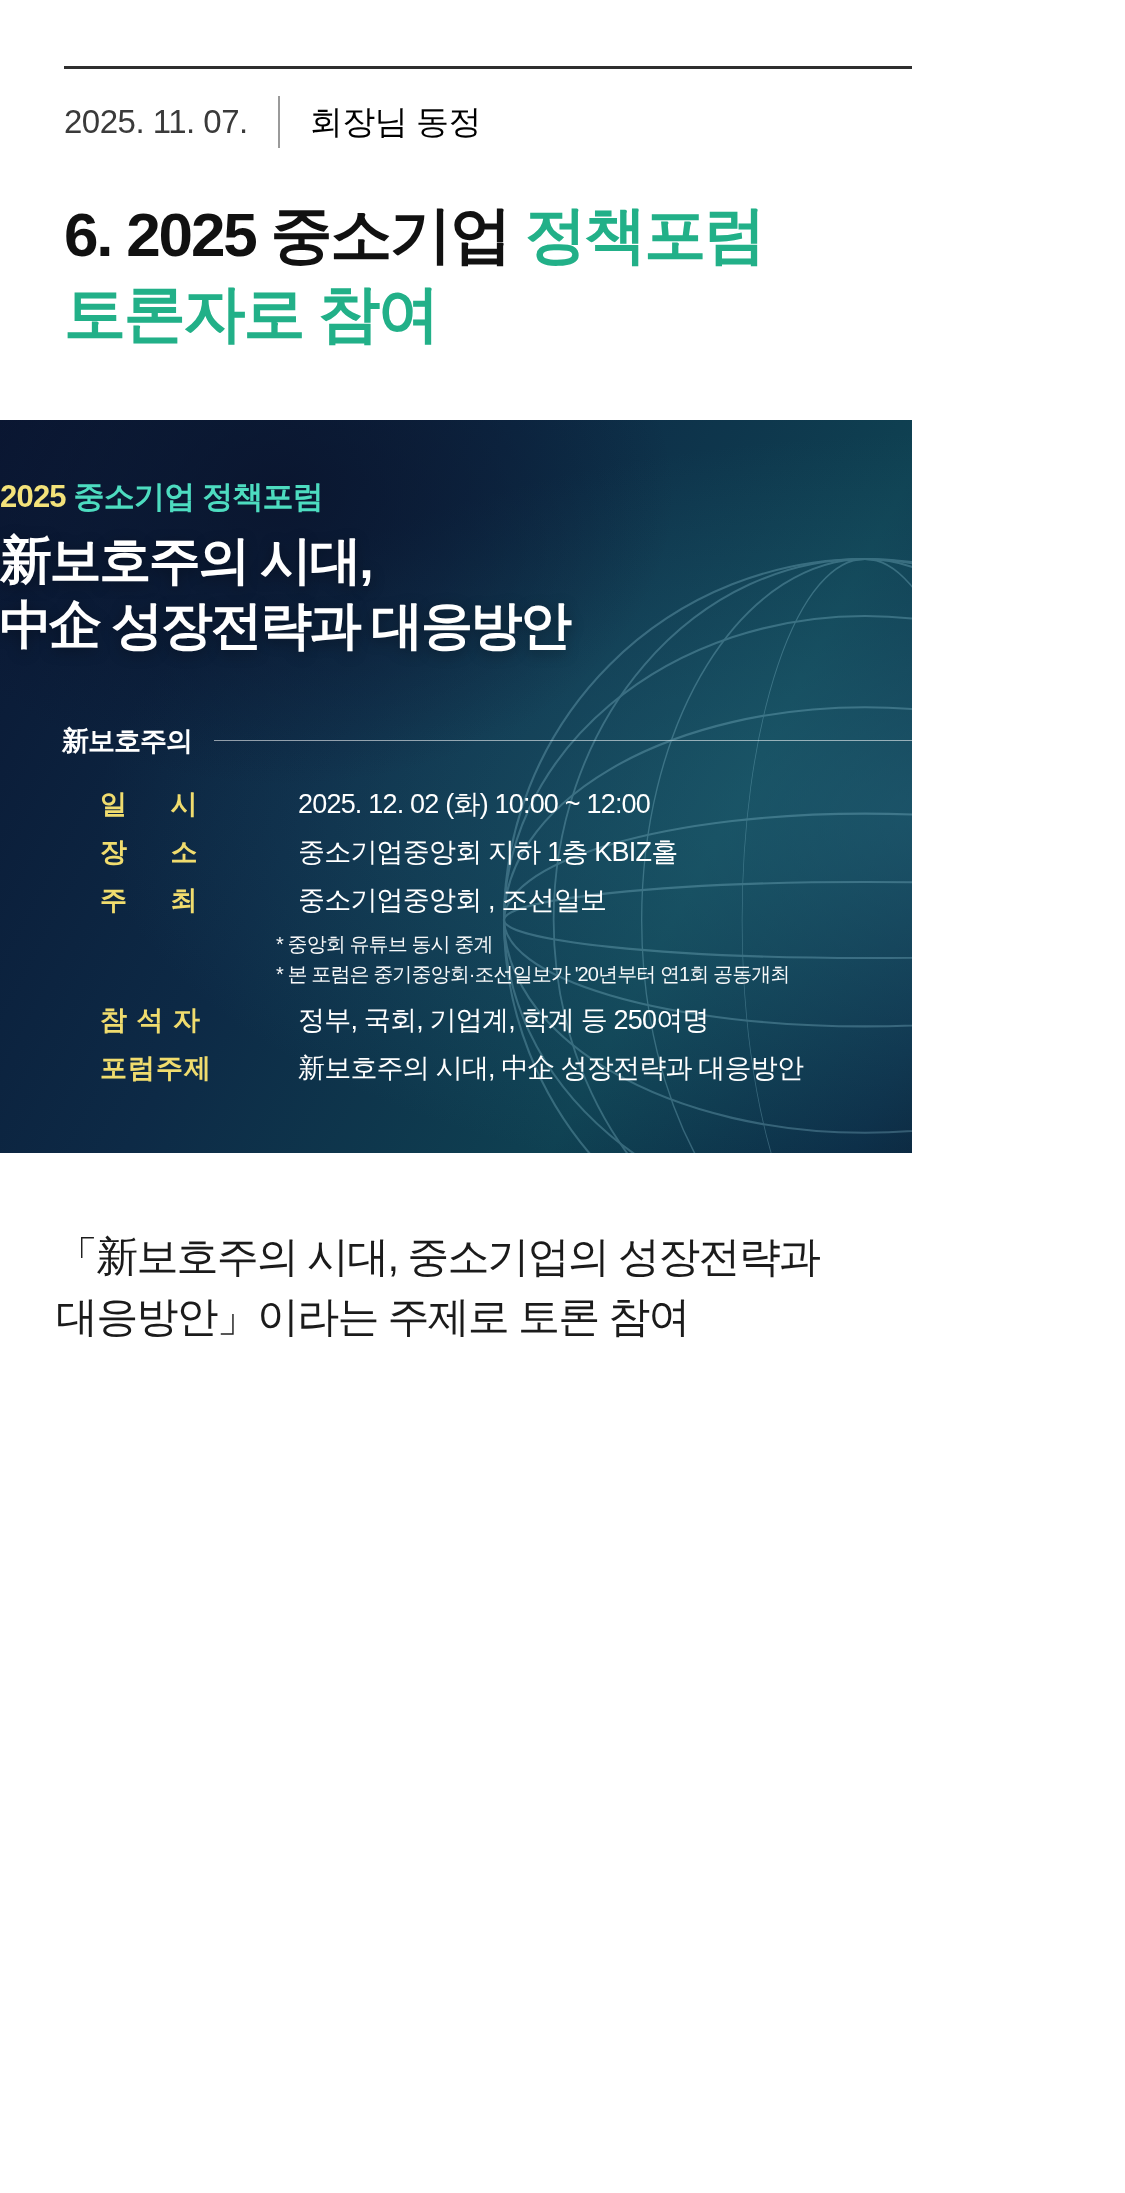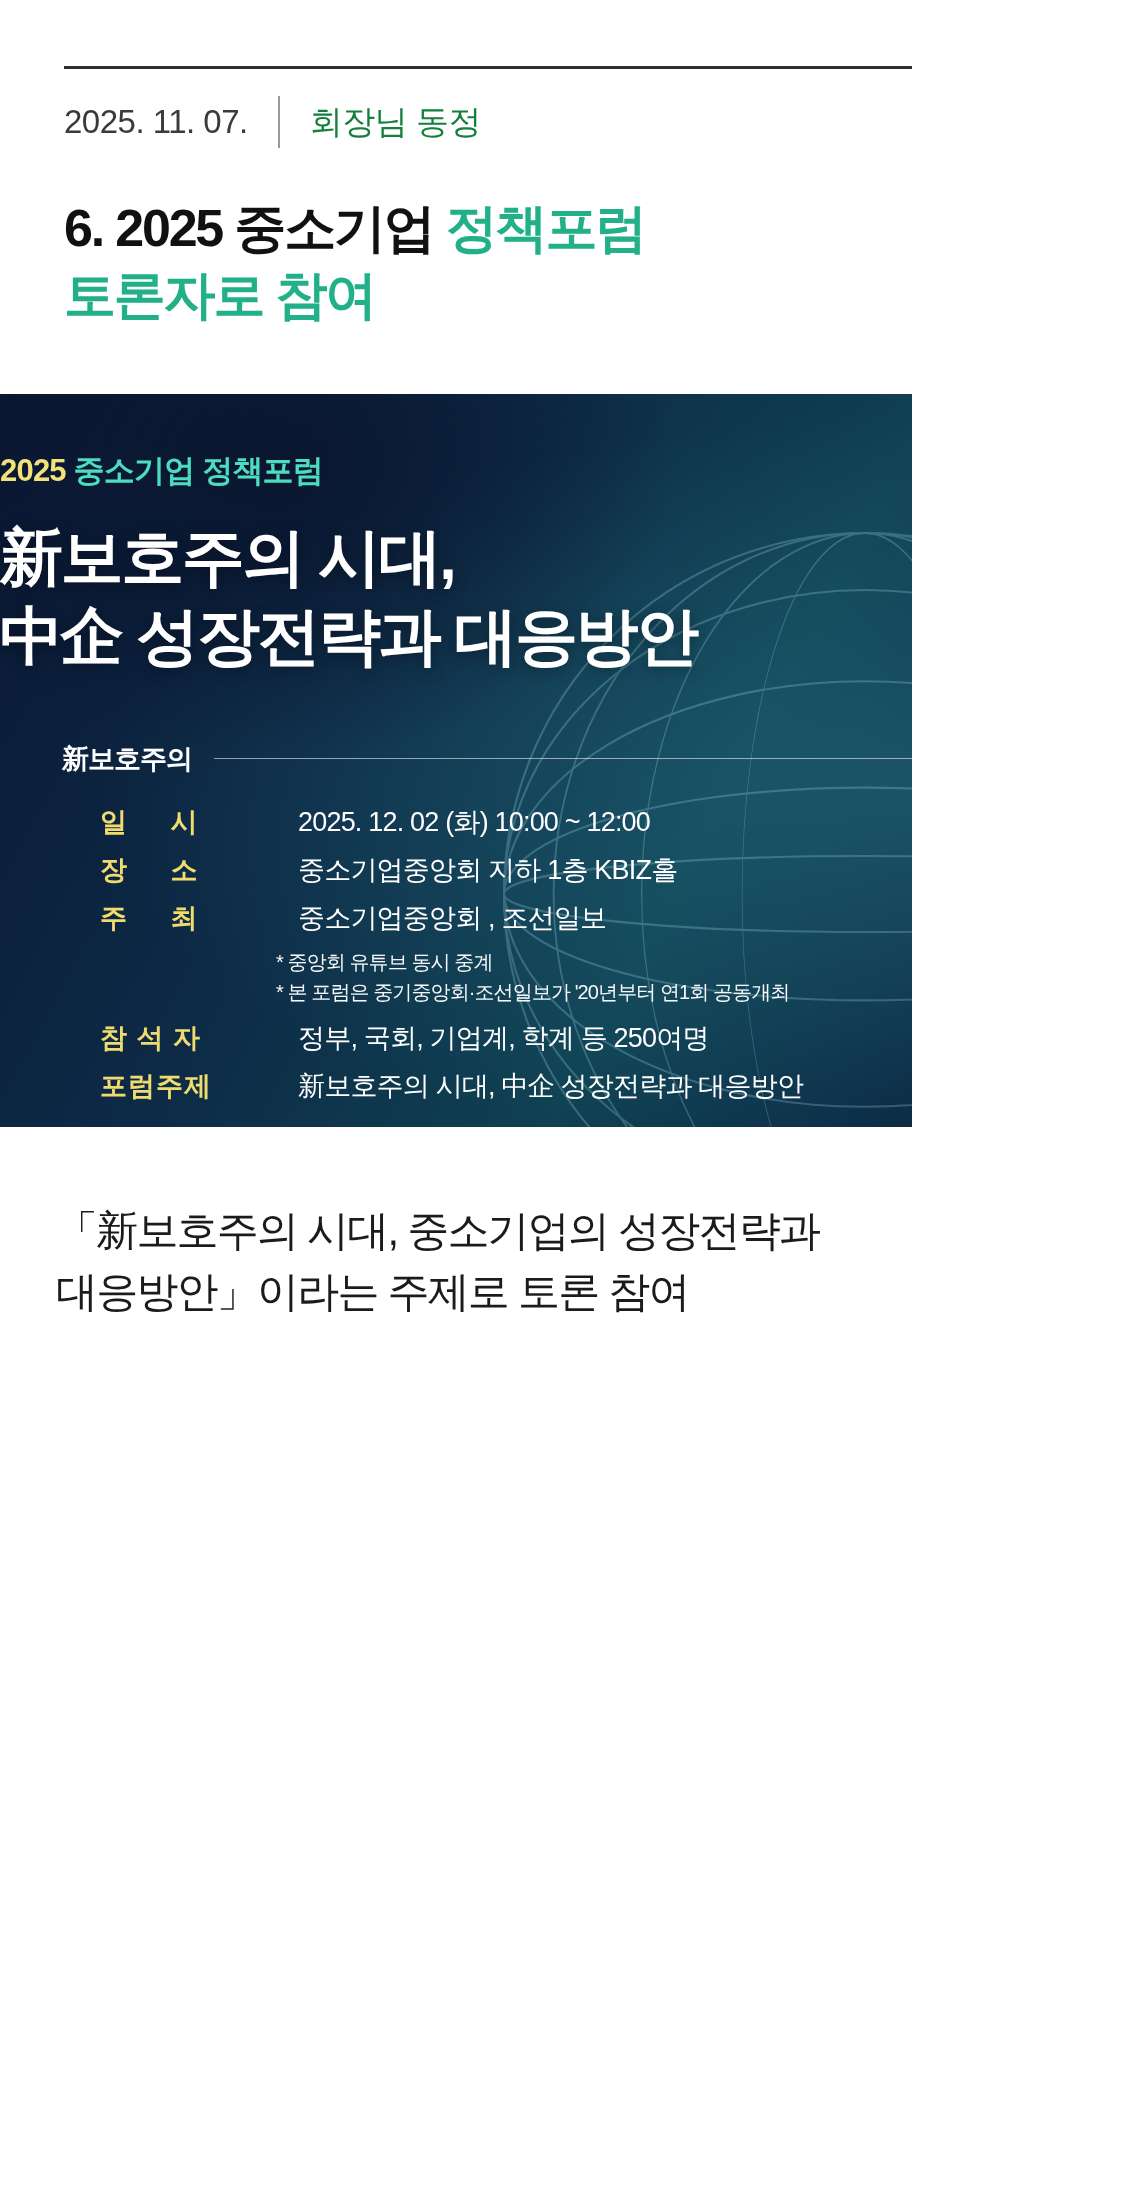--- a/index.html
+++ b/index.html
@@ -47,31 +47,31 @@
     padding-right: 30px;
   }
   .meta-sep {
     width: 2px;
     height: 52px;
     background: #9a9a9a;
   }
   .meta-cat {
     font-size: 33px;
     letter-spacing: -0.5px;
-    color: #15803d;
+    color: #000000;
     font-weight: 400;
     padding-left: 30px;
   }
 
   
   .title-block {
     padding: 46px 64px 0 64px;
   }
   .title-line {
-    font-size: 52px;
+    font-size: 62px;
     line-height: 1.28;
     font-weight: 800;
     letter-spacing: -2.2px;
     color: #111111;
   }
   .title-accent {
     color: #22b088;
   }
 
   
@@ -113,22 +113,22 @@
   }
   .hero-eyebrow {
     font-size: 31px;
     font-weight: 700;
     letter-spacing: -0.8px;
   }
   .hero-eyebrow .ey-year { color: #f3e27a; }
   .hero-eyebrow .ey-rest { color: #4ddcc0; }
 
   .hero-title {
-    margin-top: 26px;
-    font-size: 63px;
+    margin-top: 10px;
+    font-size: 52px;
     font-weight: 800;
     line-height: 1.26;
     letter-spacing: -2.4px;
     text-shadow: 0 3px 14px rgba(0,0,0,0.35);
   }
 
   
   .info {
     position: relative;
     z-index: 3;

